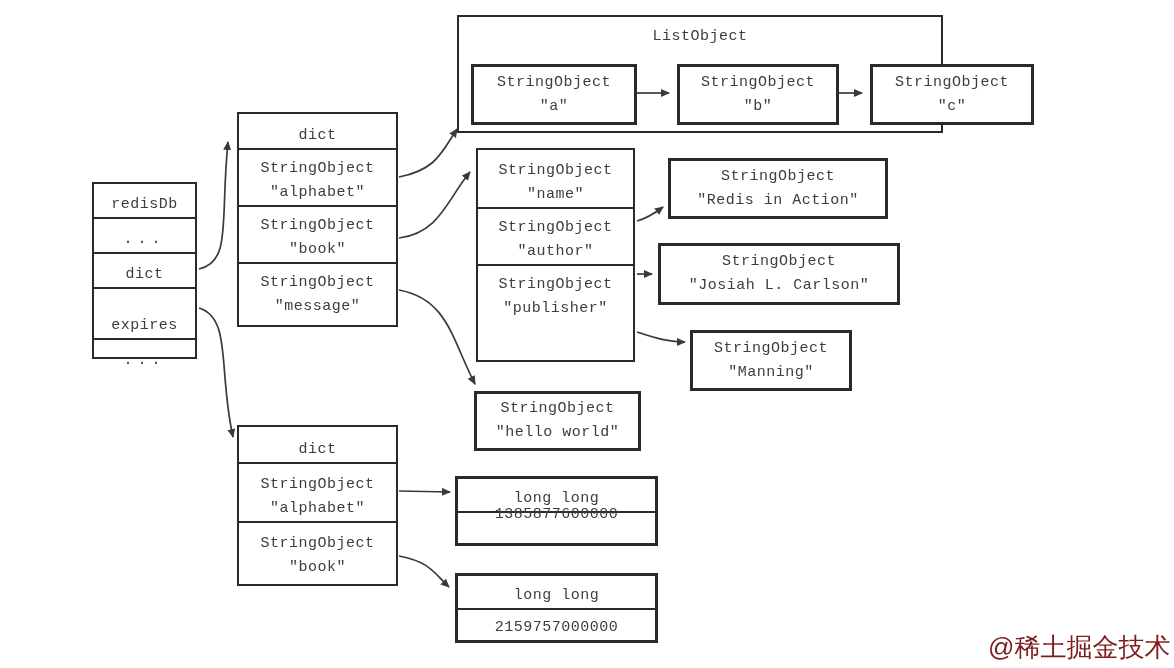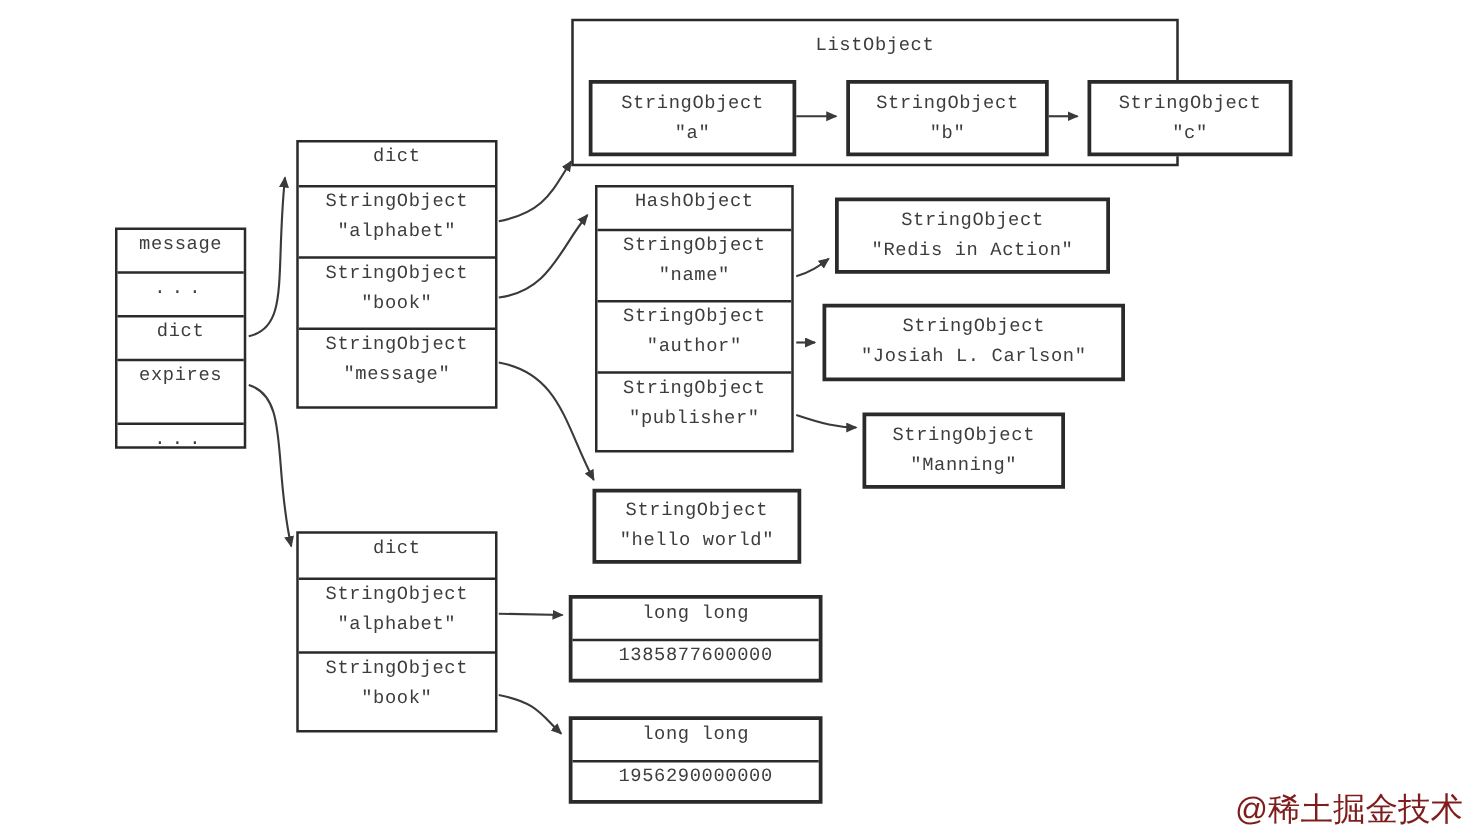--- a/index.html
+++ b/index.html
@@ -18,21 +18,21 @@
     position: absolute;
     border: 2px solid #2a2a2a;
     background: #ffffff;
     z-index: 2;
   }
   .tbl .row {
     border-top: 2px solid #2a2a2a;
     display: flex;
     flex-direction: column;
     align-items: center;
-    justify-content: flex-start;
+    justify-content: flex-end;
     text-align: center;
   }
   .tbl .row:first-child { border-top: none; }
   
   .vbox {
     position: absolute;
     border: 3px solid #2a2a2a;
     background: #ffffff;
     z-index: 2;
     display: flex;
@@ -98,21 +98,21 @@
       <path d="M 637 221 C 648 218, 655 213, 663 207" marker-end="url(#ah)"></path>
       <path d="M 637 274 L 652 274" marker-end="url(#ah)"></path>
       <path d="M 637 332 C 658 339, 670 342, 685 342" marker-end="url(#ah)"></path>
       <path d="M 399 491 L 450 492" marker-end="url(#ah)"></path>
       <path d="M 399 556 C 430 562, 433 572, 449 587" marker-end="url(#ah)"></path>
     </g>
   </svg>
 
   <div class="tbl" style="left:92px; top:182px; width:105px; height:177px;">
     <div class="row" style="height:33px">
-      <span class="line">message</span>
+      <span class="line">redisDb</span>
     </div>
     <div class="row" style="height:35px">
       <span class="line dots">...</span>
     </div>
     <div class="row" style="height:35px">
       <span class="line">dict</span>
     </div>
     <div class="row" style="height:51px">
       <span class="line">expires</span>
     </div>
@@ -149,23 +149,20 @@
       <span class="line">StringObject</span>
       <span class="line">"b"</span>
     </div>
     <div class="vbox" style="left:411px; top:47px; width:164px; height:61px;">
       <span class="line">StringObject</span>
       <span class="line">"c"</span>
     </div>
   </div>
 
   <div class="tbl" style="left:476px; top:148px; width:159px; height:214px;">
-    <div class="row" style="height:33px">
-      <span class="line">HashObject</span>
-    </div>
     <div class="row" style="height:57px">
       <span class="line">StringObject</span>
       <span class="line">"name"</span>
     </div>
     <div class="row" style="height:57px">
       <span class="line">StringObject</span>
       <span class="line">"author"</span>
     </div>
     <div class="row" style="height:57px">
       <span class="line">StringObject</span>
@@ -214,19 +211,19 @@
     <div class="row" style="height:16px">
       <span class="line">1385877600000</span>
     </div>
   </div>
 
   <div class="tbl" style="left:455px; top:573px; width:203px; height:70px; border-width:3px;">
     <div class="row" style="height:32px">
       <span class="line">long long</span>
     </div>
     <div class="row" style="height:32px">
-      <span class="line">1956290000000</span>
+      <span class="line">2159757000000</span>
     </div>
   </div>
 
   <div id="watermark">@稀土掘金技术社区</div>
 
 </div>
 
 </body></html>

